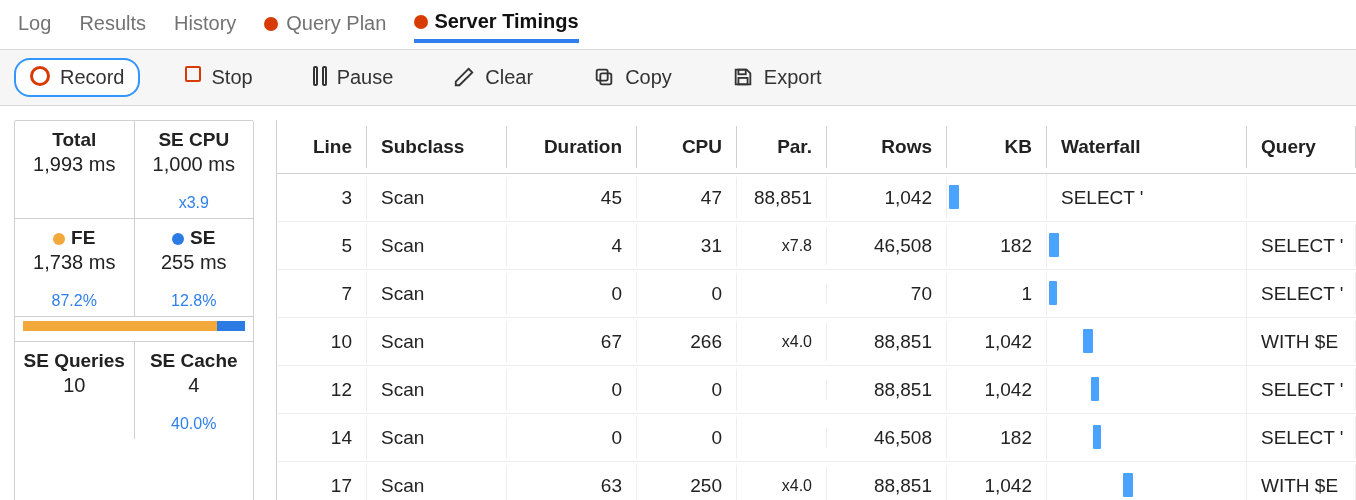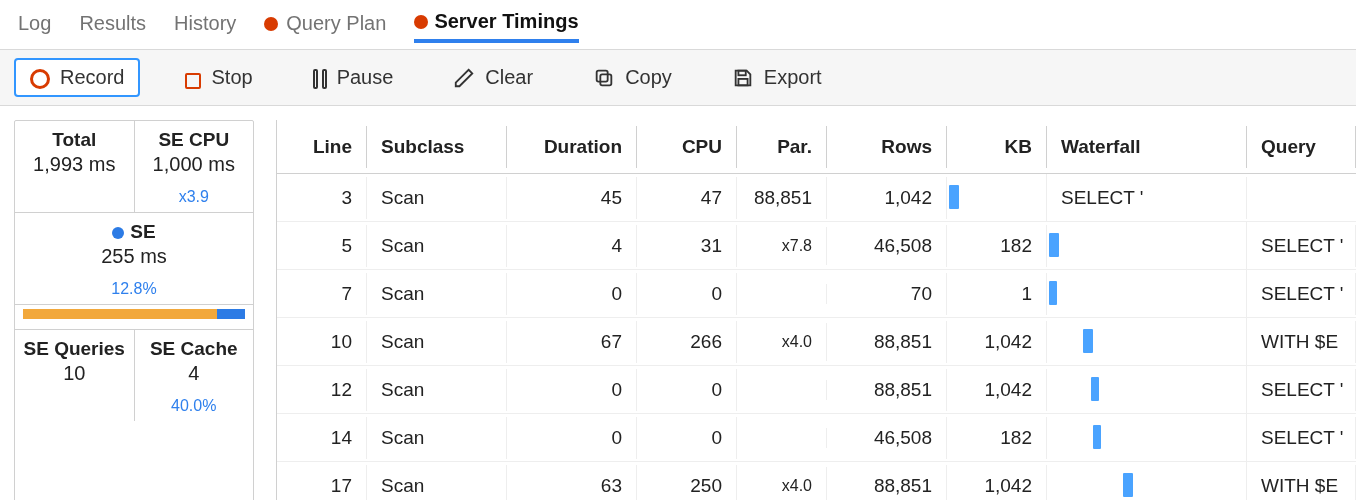--- a/index.html
+++ b/index.html
@@ -43,26 +43,26 @@
     display: flex;
     align-items: center;
     gap: 30px;
     padding: 8px 14px;
     background: #f6f6f6;
     border-top: 1px solid #d9d9d9;
     border-bottom: 1px solid #d9d9d9;
   }
   .tbtn {
     display: flex;
-    align-items: flex-end;
+    align-items: flex-start;
     gap: 10px;
     font-size: 20px;
     color: #333;
     padding: 6px 14px;
-    border-radius: 4px;
+    border-radius: 16px;
     border: 1px solid transparent;
     cursor: pointer;
   }
   .tbtn.active {
     border: 2px solid #3296ff;
     background: #fff;
   }
   .icon-record-ring {
     width: 20px; height: 20px; border-radius: 50%;
     border: 3px solid #D83B01;
@@ -94,21 +94,21 @@
     flex: 1;
     text-align: center;
     padding: 8px 2px 6px 2px;
   }
   .stat-cell + .stat-cell { border-left: 1px solid #d0d0d0; }
   .stat-title { font-weight: 700; font-size: 19px; }
   .stat-title .bullet { display:inline-block; width:12px; height:12px; border-radius:50%; margin-right:6px; vertical-align:middle;}
   .b-fe { background:#F2A83B; }
   .b-se { background:#2C7BE5; }
   .stat-val { font-size: 20px; margin-top:2px;}
-  .stat-sub { color:#2F80ED; font-size:16px; margin-top:12px;}
+  .stat-sub { color:#2F80ED; font-size:16px; margin-top:18px;}
   .bar-wrap { padding: 4px 8px 10px 8px; }
   .bar {
     height: 10px; width:100%; display:flex; overflow:hidden;
   }
   .bar-fe { background:#F2A83B; height:100%; }
   .bar-se { background:#2C7BE5; height:100%; }
   
   .grid {
     flex: 1;
     border-left: 1px solid #d0d0d0;
@@ -210,20 +210,25 @@
         <div class="stat-title">Total</div>
         <div class="stat-val">1,993 ms</div>
       </div>
       <div class="stat-cell">
         <div class="stat-title">SE CPU</div>
         <div class="stat-val">1,000 ms</div>
         <div class="stat-sub">x3.9</div>
       </div>
     </div>
     <div class="stat-row">
+      <div class="stat-cell">
+        <div class="stat-title"><span class="bullet b-fe"></span><span>FE</span></div>
+        <div class="stat-val">1,738 ms</div>
+        <div class="stat-sub">87.2%</div>
+      </div>
       <div class="stat-cell">
         <div class="stat-title"><span class="bullet b-se"></span><span>SE</span></div>
         <div class="stat-val">255 ms</div>
         <div class="stat-sub">12.8%</div>
       </div>
     </div>
     <div class="bar-wrap" style="border-bottom:1px solid #d0d0d0;">
       <div class="bar">
           <div class="bar-fe" style="width:87.2%"></div>
           <div class="bar-se" style="width:12.8%"></div>

